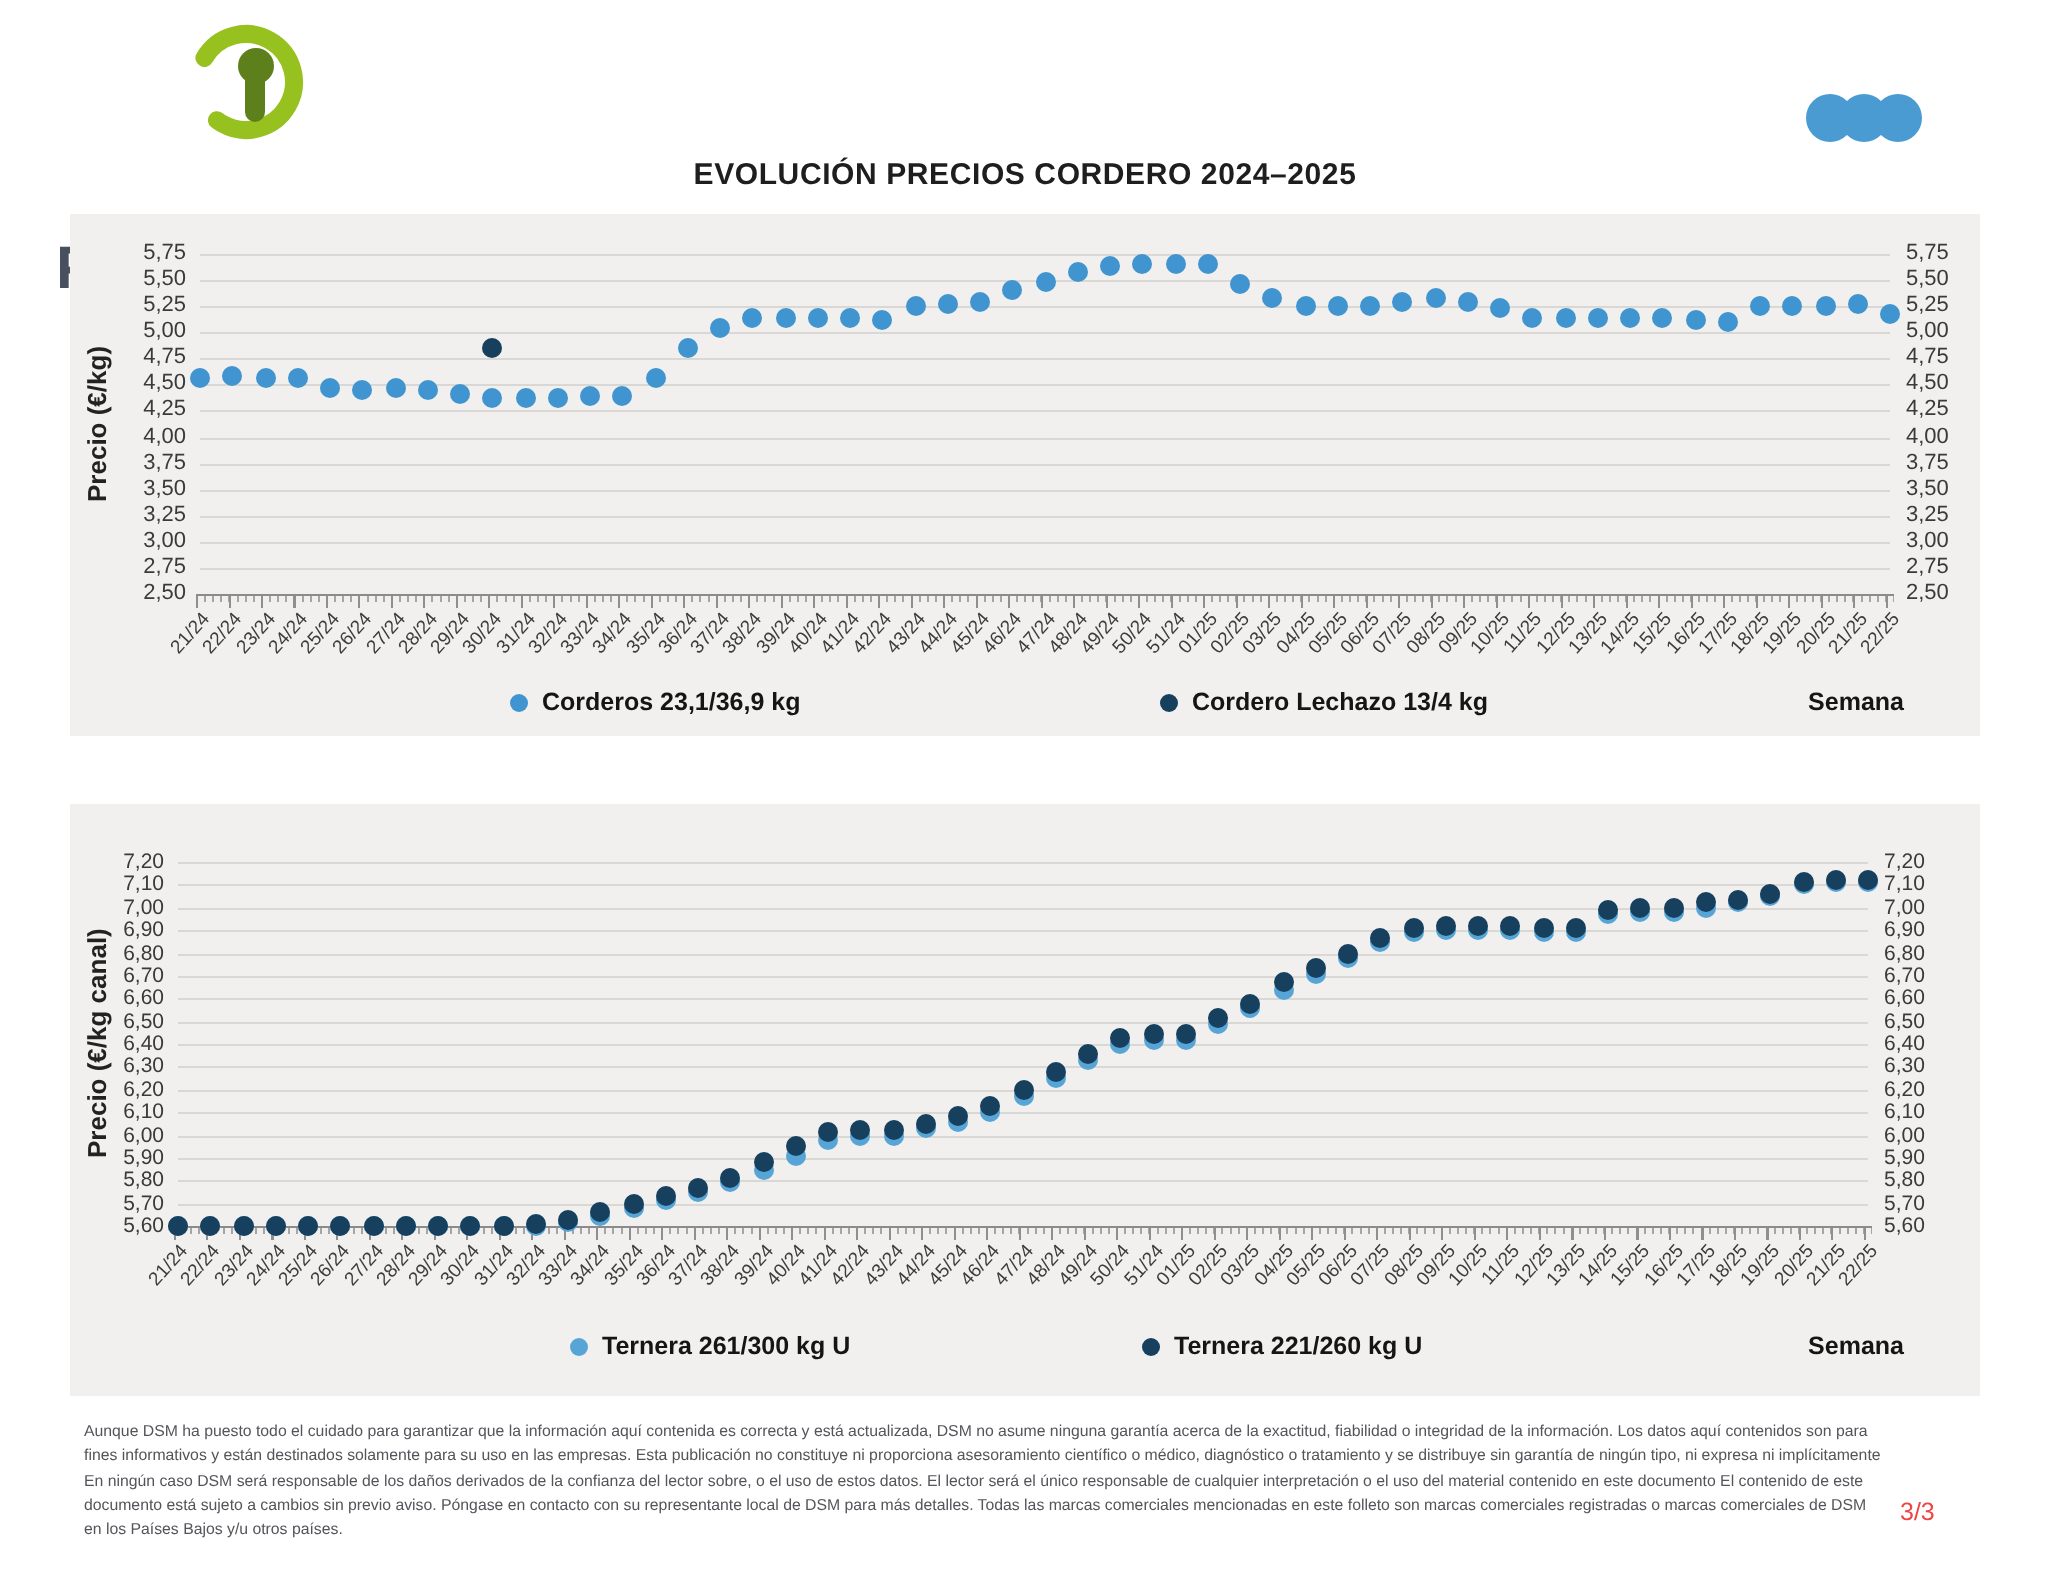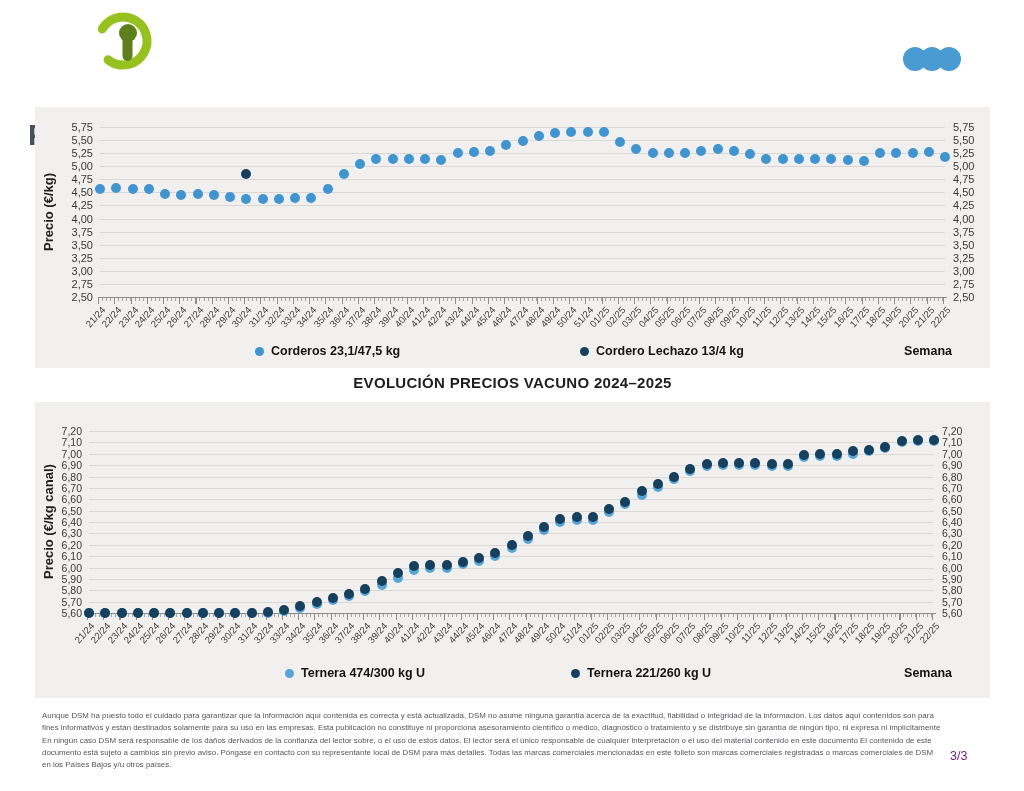--- a/index.html
+++ b/index.html
@@ -30,40 +30,41 @@
   .axis-title{position:absolute;left:6px;writing-mode:vertical-rl;transform:rotate(180deg);
               display:flex;align-items:center;justify-content:center;
               font-weight:700;font-size:13px;color:#222;}
   .leg-item{position:absolute;display:flex;align-items:center;gap:7px;
             font-size:12.5px;font-weight:600;color:#151515;white-space:nowrap;}
   .leg-dot{width:9px;height:9px;border-radius:50%;flex:0 0 auto;}
   .leg-sem{position:absolute;right:38px;font-weight:700;font-size:12.5px;color:#151515;}
   
   .disclaimer{position:absolute;left:42px;top:710px;width:902px;margin:0;
               font-size:7.9px;line-height:1.55;color:#54555a;}
-  .page-num{position:absolute;left:950px;top:749px;font-size:12.5px;color:#701a75;}
+  .page-num{position:absolute;left:950px;top:749px;font-size:12.5px;color:#ef4444;}
 </style>
 </head>
 <body>
 
 <div class="page">
 
   <svg class="logo-icon" viewBox="0 0 64 66">
     <circle cx="30" cy="33" r="24" fill="none" stroke="#96c11f" stroke-width="9" stroke-dasharray="116 35" stroke-linecap="round" transform="rotate(-150 30 33)"></circle>
     <circle cx="35" cy="25" r="9" fill="#5e801c"></circle>
     <path d="M29.5 23 h10 v25 a5 5 0 0 1 -10 0 z" fill="#5e801c"></path>
   </svg>
   <div class="logo-text">PecusVet</div>
 
   <div class="header-dots">
     <span></span>
     <span></span>
     <span></span>
   </div>
 
+  <h2 class="chart-title" style="top:79px">EVOLUCIÓN PRECIOS CORDERO 2024–2025</h2>
   <div class="band" style="top:107px;height:261px">
     <div class="axis-title" style="top:20px;height:170px">Precio (€/kg)</div>
     <div class="plot" id="plot0" style="left:65px;top:20px;width:845px;height:170px">
         <div class="grid" style="top: 0px;"></div>
         <div class="ytick left" style="left: -47px; top: 0px; font-size: 11px;">5,75</div>
         <div class="ytick" style="left: 853px; top: 0px; font-size: 11px;">5,75</div>
         <div class="grid" style="top: 13.0769px;"></div>
         <div class="ytick left" style="left: -47px; top: 13.0769px; font-size: 11px;">5,50</div>
         <div class="ytick" style="left: 853px; top: 13.0769px; font-size: 11px;">5,50</div>
         <div class="grid" style="top: 26.1538px;"></div>
@@ -206,31 +207,30 @@
         <div class="dot" style="left: 780px; top: 26.1538px; width: 10px; height: 10px; background: rgb(64, 148, 207);"></div>
         <div class="dot" style="left: 796.25px; top: 26.1538px; width: 10px; height: 10px; background: rgb(64, 148, 207);"></div>
         <div class="dot" style="left: 812.5px; top: 26.1538px; width: 10px; height: 10px; background: rgb(64, 148, 207);"></div>
         <div class="dot" style="left: 828.75px; top: 25.1077px; width: 10px; height: 10px; background: rgb(64, 148, 207);"></div>
         <div class="dot" style="left: 845px; top: 29.8154px; width: 10px; height: 10px; background: rgb(64, 148, 207);"></div>
         <div class="dot" style="left: 146.25px; top: 47.0769px; width: 10px; height: 10px; background: rgb(22, 64, 93);"></div>
       </div>
     <div>
       <div class="leg-item" style="left:220px;top:237px">
         <span class="leg-dot" style="background: rgb(64, 148, 207);"></span>
-        <span>Corderos 23,1/47,5 kg</span>
+        <span>Corderos 23,1/36,9 kg</span>
       </div>
       <div class="leg-item" style="left:545px;top:237px">
         <span class="leg-dot" style="background: rgb(22, 64, 93);"></span>
         <span>Cordero Lechazo 13/4 kg</span>
       </div>
       <div class="leg-sem" style="top:237px">Semana</div>
     </div>
   </div>
 
-  <h2 class="chart-title" style="top:374px">EVOLUCIÓN PRECIOS VACUNO 2024–2025</h2>
   <div class="band" style="top:402px;height:296px">
     <div class="axis-title" style="top:29px;height:182px">Precio (€/kg canal)</div>
     <div class="plot" id="plot1" style="left:54px;top:29px;width:845px;height:182px">
         <div class="grid" style="top: 0px;"></div>
         <div class="ytick left" style="left: -47px; top: 0px; font-size: 10.5px;">7,20</div>
         <div class="ytick" style="left: 853px; top: 0px; font-size: 10.5px;">7,20</div>
         <div class="grid" style="top: 11.375px;"></div>
         <div class="ytick left" style="left: -47px; top: 11.375px; font-size: 10.5px;">7,10</div>
         <div class="ytick" style="left: 853px; top: 11.375px; font-size: 10.5px;">7,10</div>
         <div class="grid" style="top: 22.75px;"></div>
@@ -434,21 +434,21 @@
         <div class="dot" style="left: 763.75px; top: 20.475px; width: 10px; height: 10px; background: rgb(22, 64, 93);"></div>
         <div class="dot" style="left: 780px; top: 19.3375px; width: 10px; height: 10px; background: rgb(22, 64, 93);"></div>
         <div class="dot" style="left: 796.25px; top: 15.925px; width: 10px; height: 10px; background: rgb(22, 64, 93);"></div>
         <div class="dot" style="left: 812.5px; top: 10.2375px; width: 10px; height: 10px; background: rgb(22, 64, 93);"></div>
         <div class="dot" style="left: 828.75px; top: 9.1px; width: 10px; height: 10px; background: rgb(22, 64, 93);"></div>
         <div class="dot" style="left: 845px; top: 9.1px; width: 10px; height: 10px; background: rgb(22, 64, 93);"></div>
       </div>
     <div>
       <div class="leg-item" style="left:250px;top:264px">
         <span class="leg-dot" style="background: rgb(87, 165, 214);"></span>
-        <span>Ternera 474/300 kg U</span>
+        <span>Ternera 261/300 kg U</span>
       </div>
       <div class="leg-item" style="left:536px;top:264px">
         <span class="leg-dot" style="background: rgb(22, 64, 93);"></span>
         <span>Ternera 221/260 kg U</span>
       </div>
       <div class="leg-sem" style="top:264px">Semana</div>
     </div>
   </div>
 
   <p class="disclaimer">Aunque DSM ha puesto todo el cuidado para garantizar que la información aquí contenida es correcta y está actualizada, DSM no asume ninguna garantía acerca de la exactitud, fiabilidad o integridad de la información. Los datos aquí contenidos son para fines informativos y están destinados solamente para su uso en las empresas. Esta publicación no constituye ni proporciona asesoramiento científico o médico, diagnóstico o tratamiento y se distribuye sin garantía de ningún tipo, ni expresa ni implícitamente En ningún caso DSM será responsable de los daños derivados de la confianza del lector sobre, o el uso de estos datos. El lector será el único responsable de cualquier interpretación o el uso del material contenido en este documento El contenido de este documento está sujeto a cambios sin previo aviso. Póngase en contacto con su representante local de DSM para más detalles. Todas las marcas comerciales mencionadas en este folleto son marcas comerciales registradas o marcas comerciales de DSM en los Países Bajos y/u otros países.</p>

